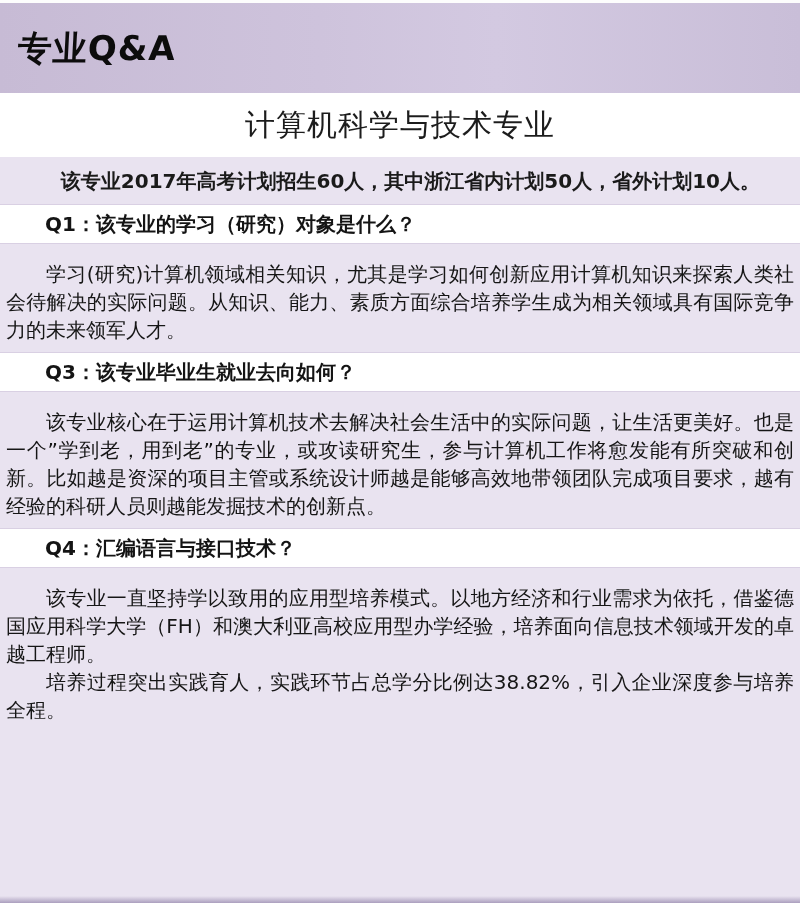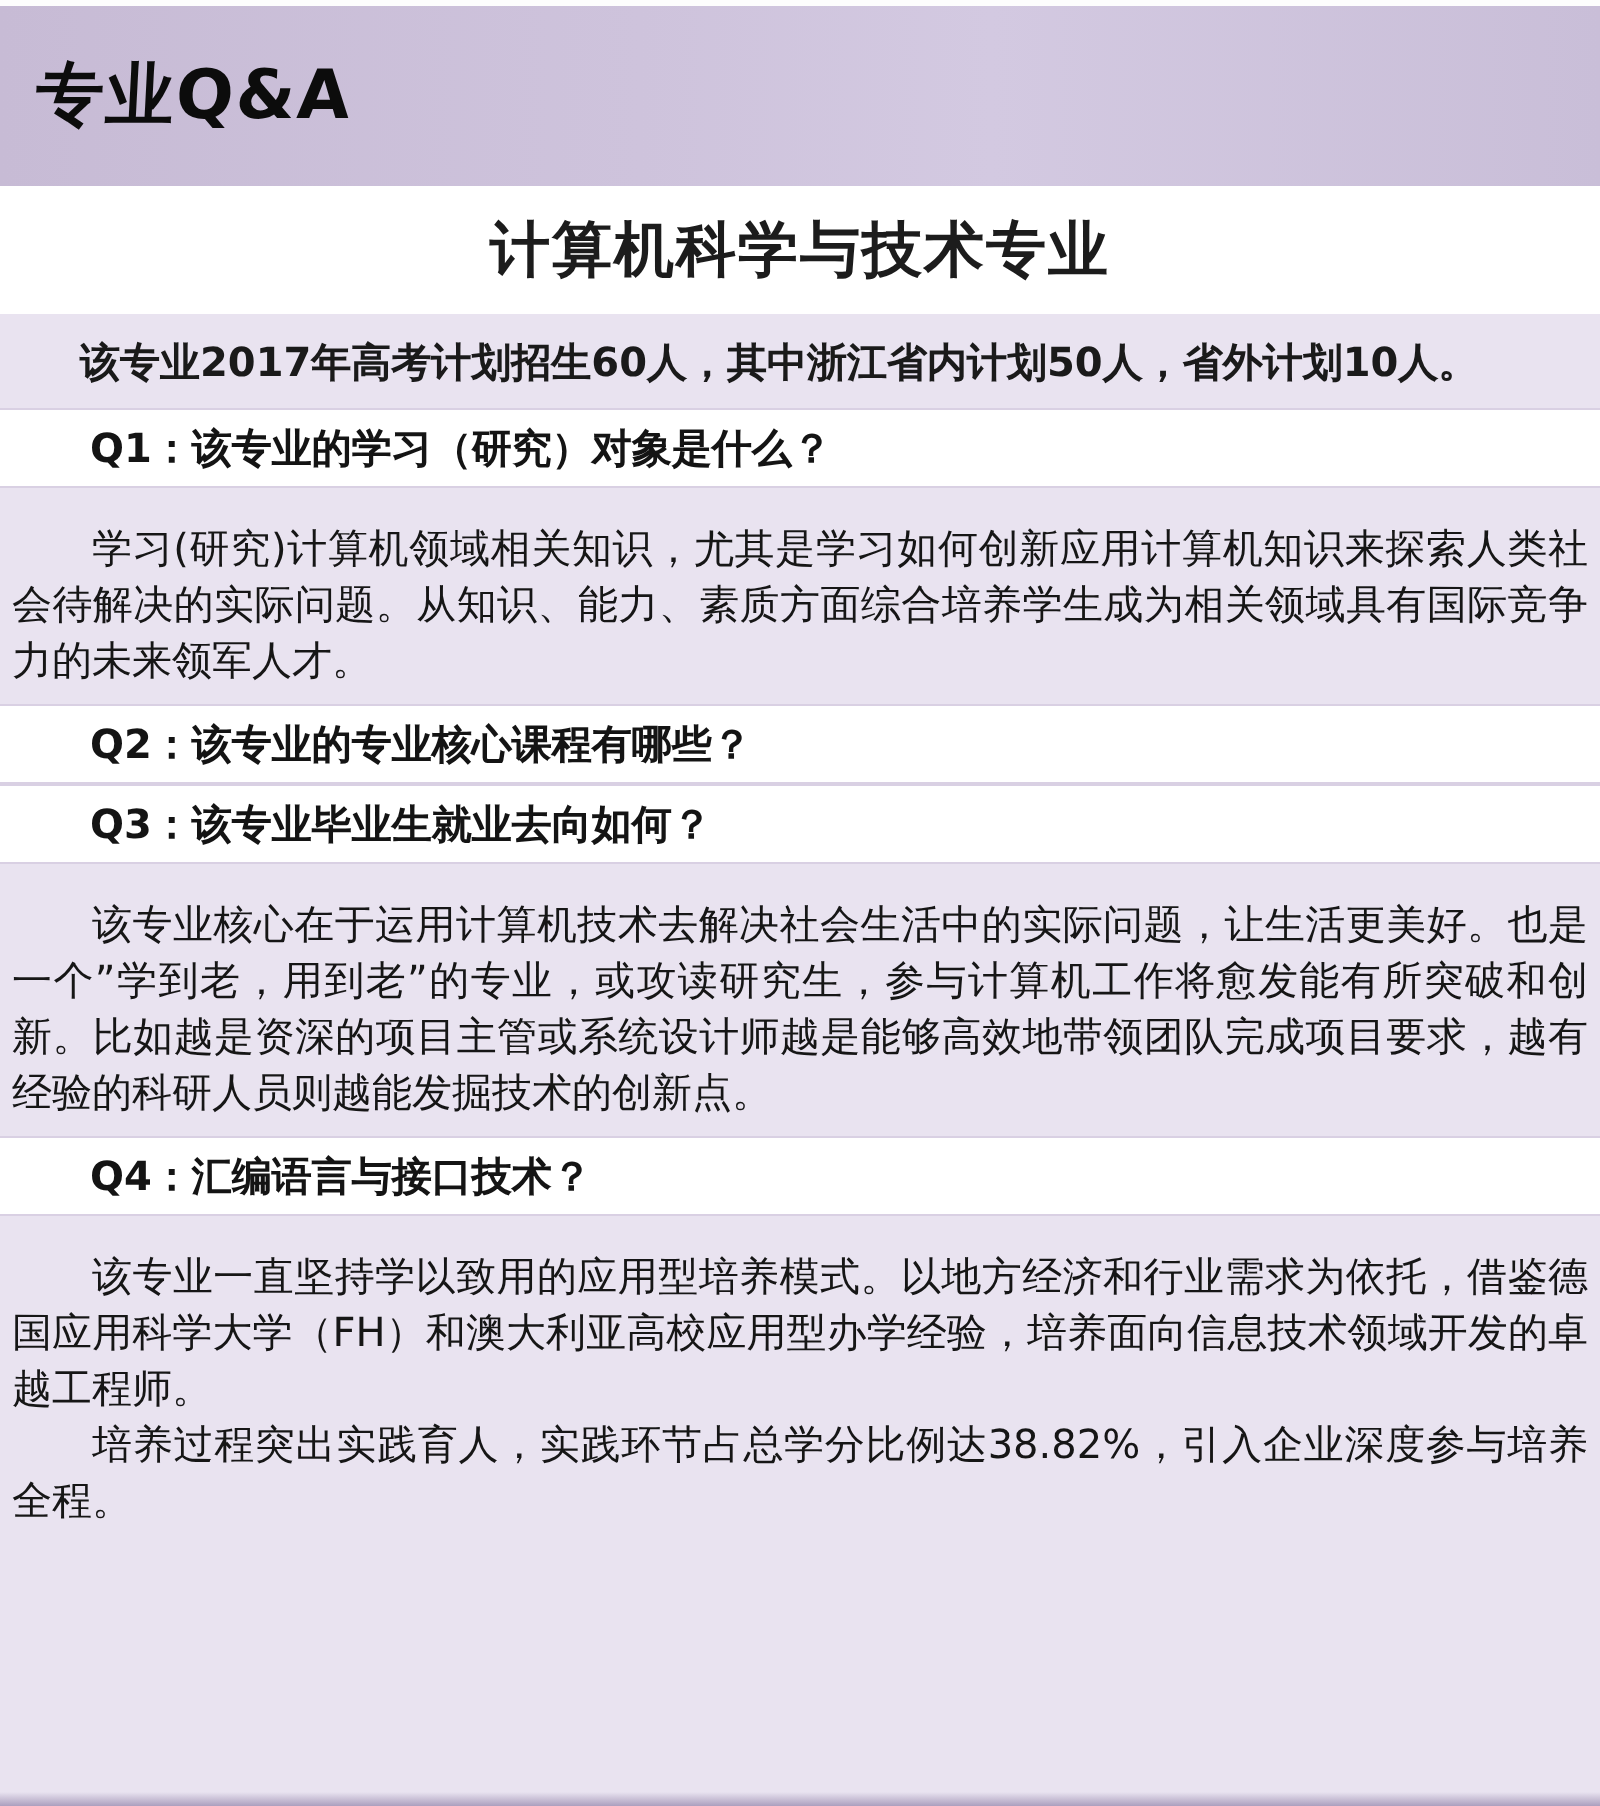--- a/index.html
+++ b/index.html
@@ -39,32 +39,32 @@
     height: 64px;
     flex: 0 0 auto;
     background: #ffffff;
     display: flex;
     align-items: center;
     justify-content: center;
   }
   .title {
     margin: 0;
     font-size: 30px;
-    font-weight: bold;
+    font-weight: normal;
     color: #1c1c1c;
     letter-spacing: 1px;
   }
   .content {
     flex: 1 1 auto;
     background: #e9e3f0;
     overflow: hidden;
   }
   .intro {
     padding: 11px 40px 10px 40px;
-    text-align: left;
+    text-align: right;
     font-weight: bold;
     font-size: 20px;
     line-height: 26px;
     color: #1a1a1a;
   }
   .q-band {
     background: #ffffff;
     border-top: 1px solid #d9d0e3;
     border-bottom: 1px solid #d9d0e3;
     padding: 6px 20px 6px 45px;
@@ -107,21 +107,20 @@
     <div class="intro">该专业2017年高考计划招生60人，其中浙江省内计划50人，省外计划10人。</div>
     <div id="qa-list">
   <section>
     <div class="q-band">Q1：该专业的学习（研究）对象是什么？</div>
     <div class="answer">
             <p>学习(研究)计算机领域相关知识，尤其是学习如何创新应用计算机知识来探索人类社会待解决的实际问题。从知识、能力、素质方面综合培养学生成为相关领域具有国际竞争力的未来领军人才。</p>
           </div>
   </section>
 
   <section>
-    <div class="q-band">Q2：该专业的专业核心课程有哪些？</div>
   </section>
 
   <section>
     <div class="q-band">Q3：该专业毕业生就业去向如何？</div>
     <div class="answer">
             <p>该专业核心在于运用计算机技术去解决社会生活中的实际问题，让生活更美好。也是一个”学到老，用到老”的专业，或攻读研究生，参与计算机工作将愈发能有所突破和创新。比如越是资深的项目主管或系统设计师越是能够高效地带领团队完成项目要求，越有经验的科研人员则越能发掘技术的创新点。</p>
           </div>
   </section>
 
   <section>

